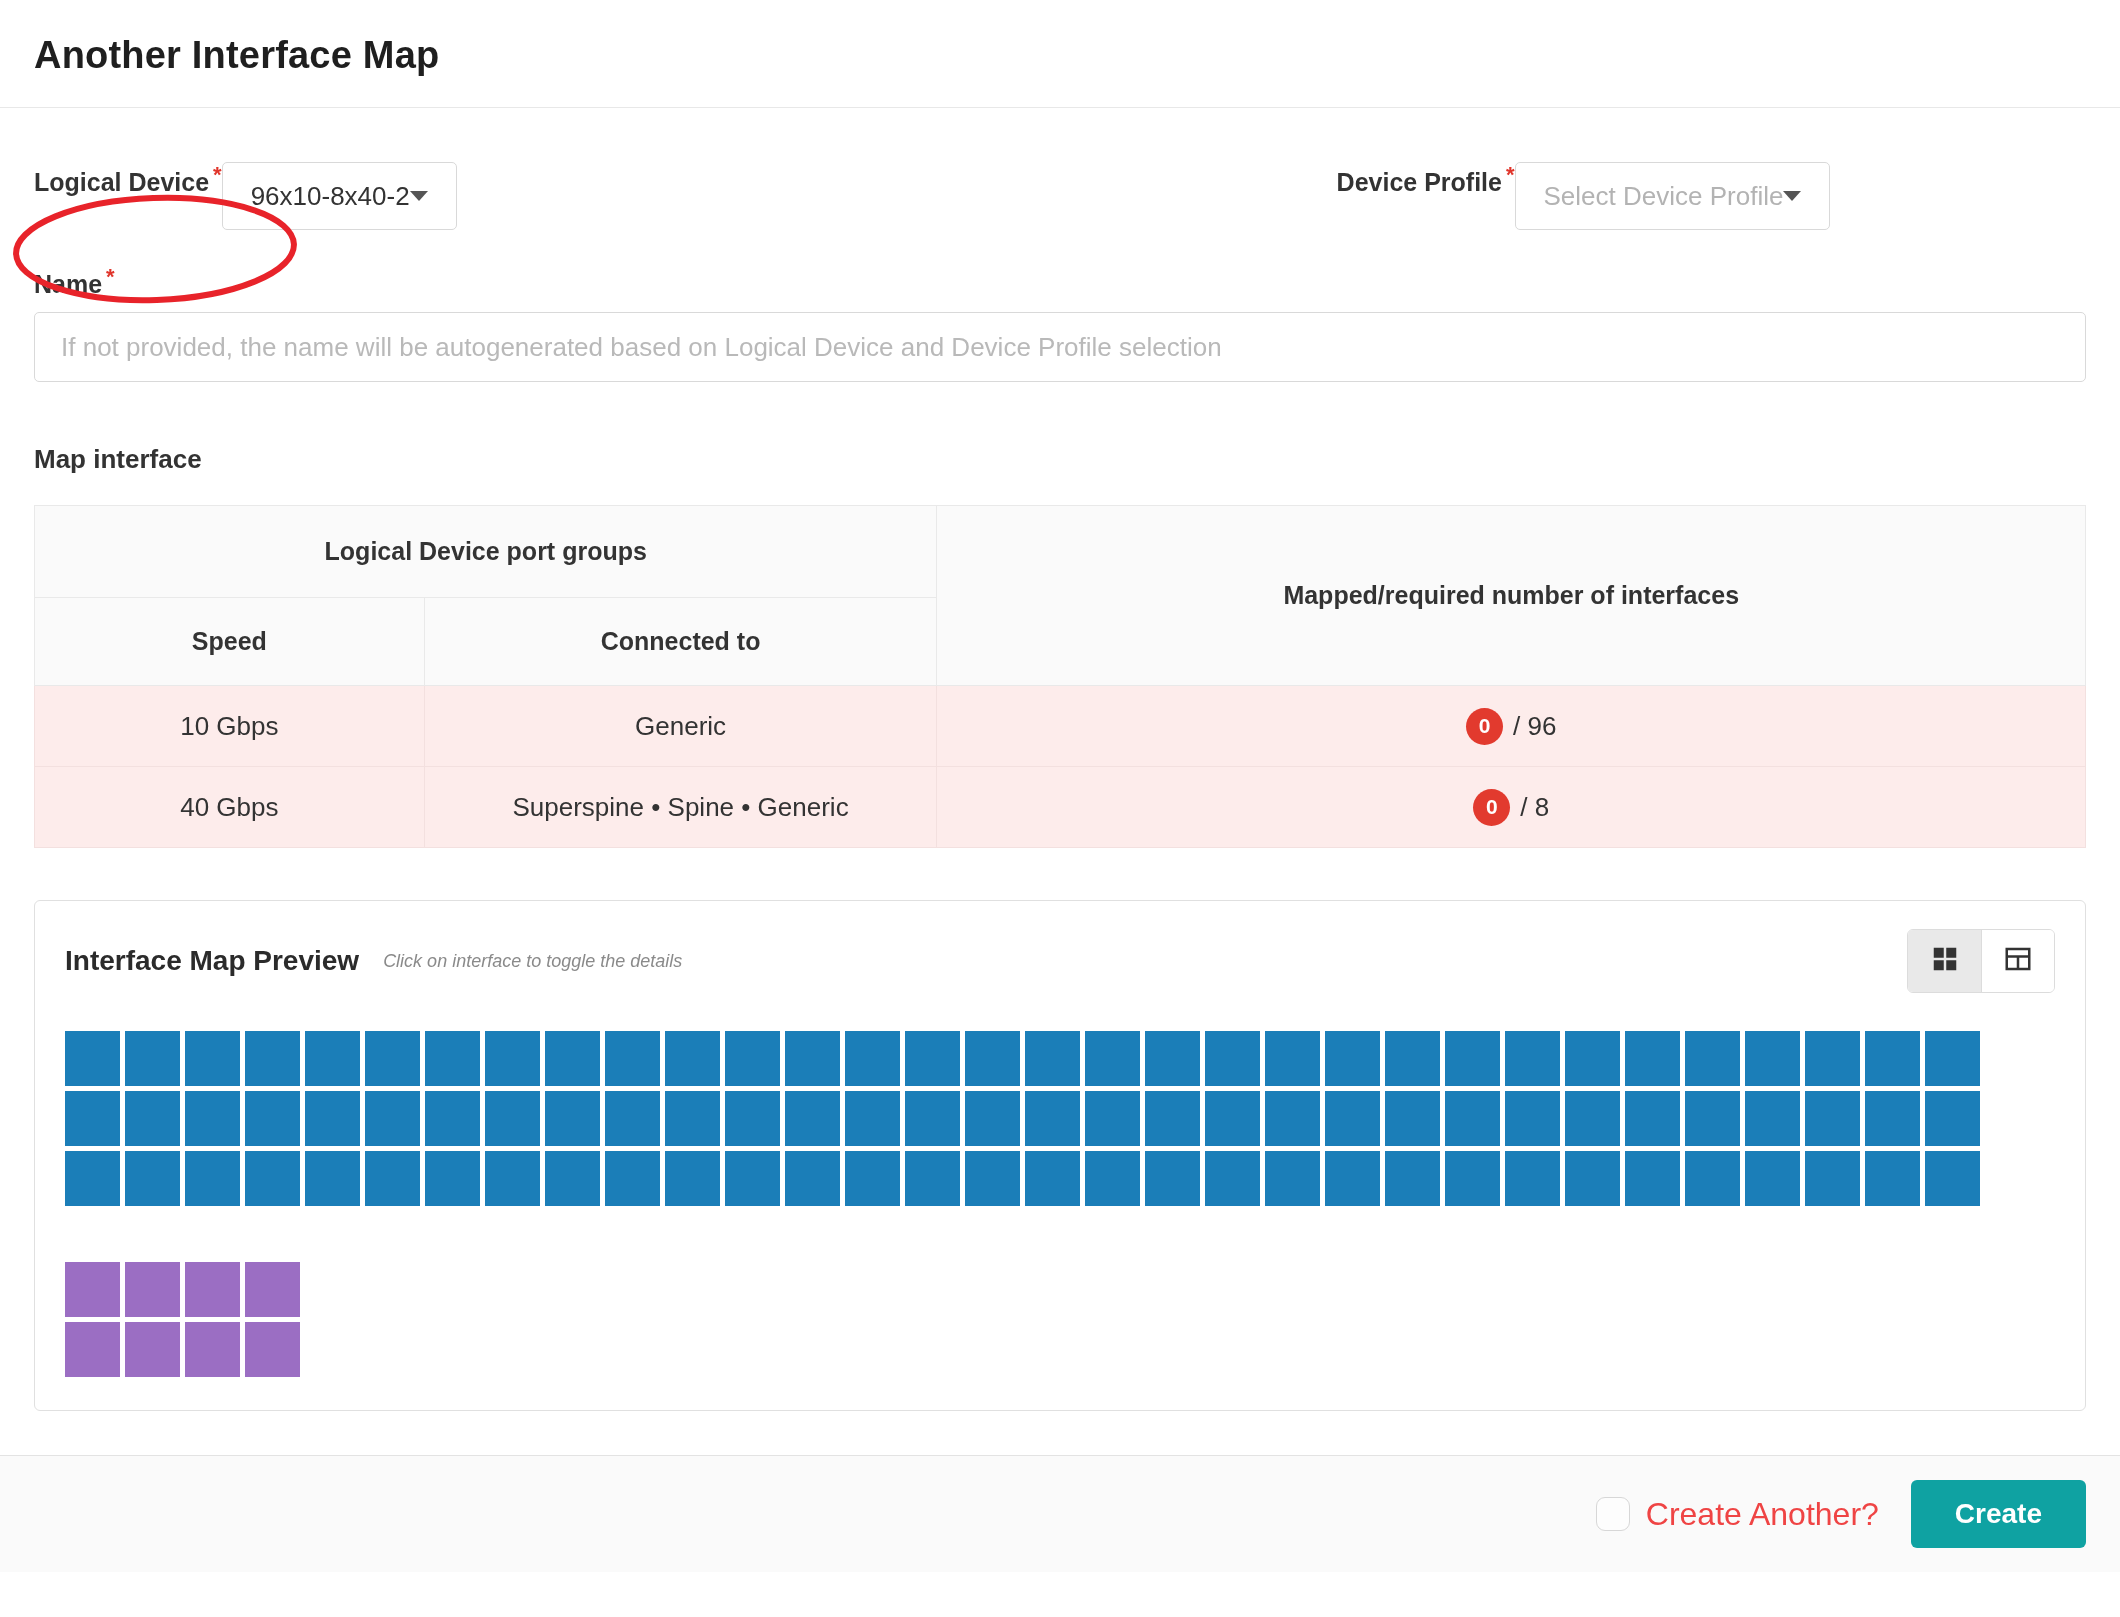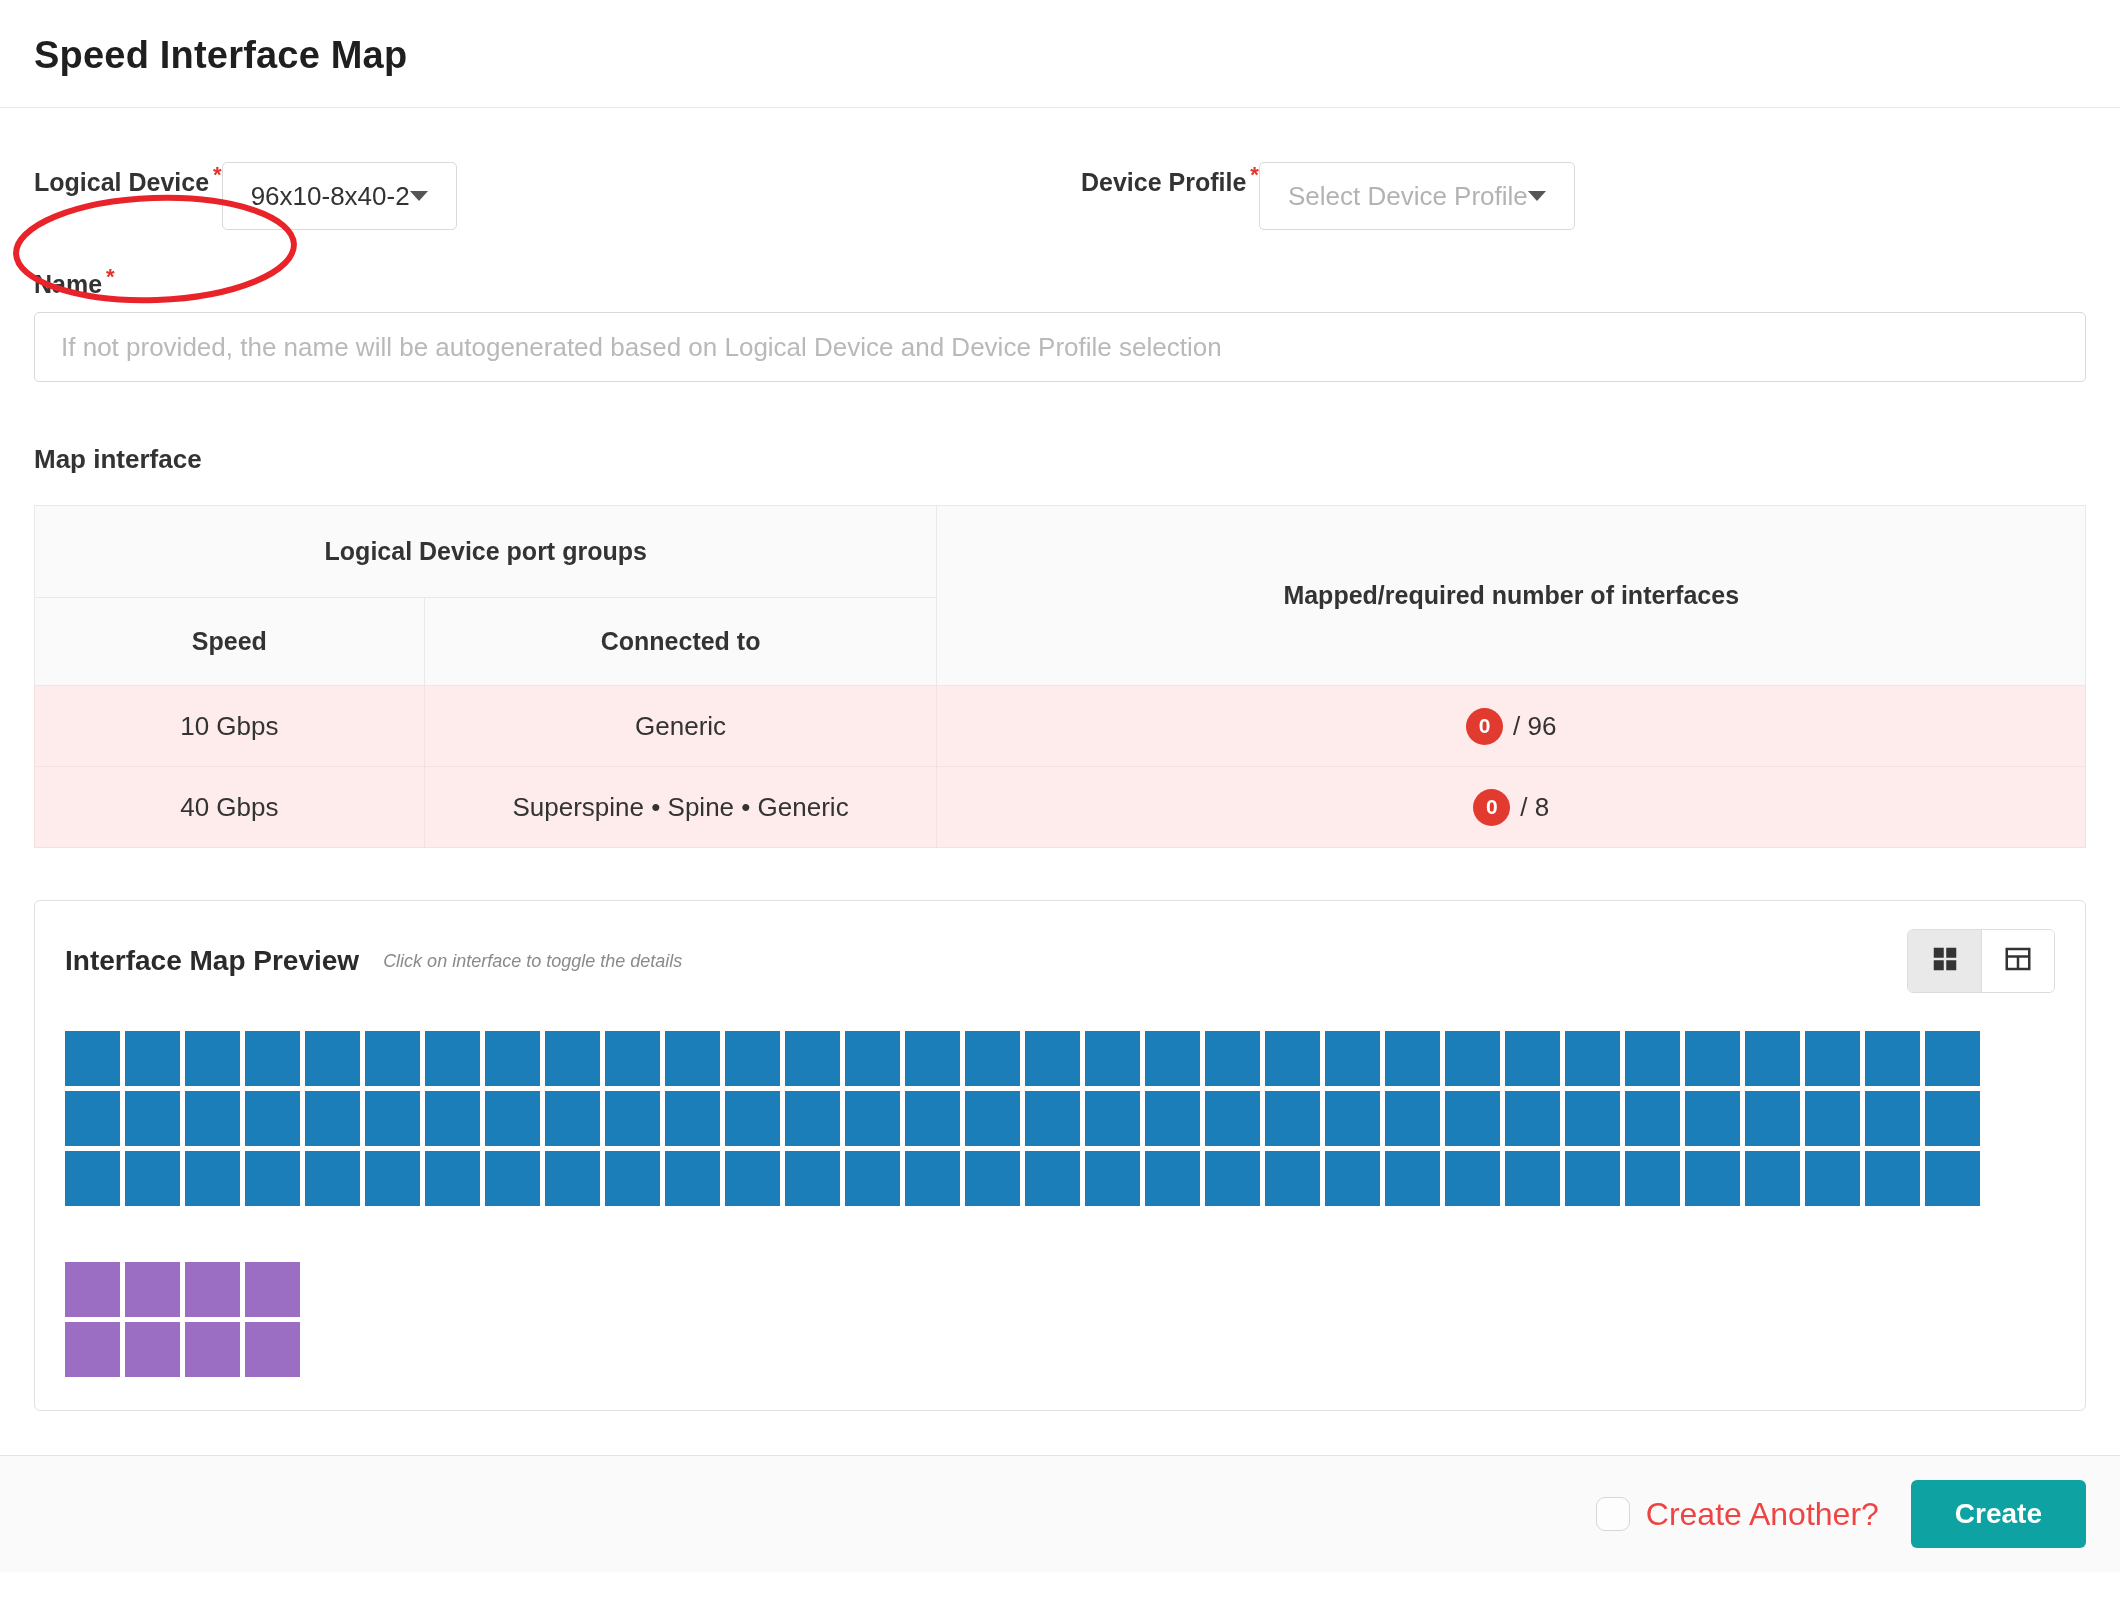--- a/index.html
+++ b/index.html
@@ -20,21 +20,21 @@
     font-size: 38px;
     font-weight: 700;
     color: #1f1f1f;
     letter-spacing: 0.2px;
   }
   
   .content { padding: 0 34px; }
   .form-row { display: flex; gap: 26px; margin-top: 54px; }
   .field { display: flex; flex-direction: row; }
   .field-left { width: 1021px; flex: 0 0 auto; }
-  .field-right { flex: 1; }
+  .field-right { flex: 1; justify-content: center; }
   .field-label {
     font-size: 25px;
     font-weight: 700;
     color: #333;
     margin-bottom: 13px;
   }
   .req-mark {
     color: var(--asterisk-red, #e0352b);
     font-size: 22px;
     vertical-align: super;
@@ -200,21 +200,21 @@
     left: 8px;
     top: 192px;
     pointer-events: none;
     z-index: 10;
   }
 </style>
 </head>
 <body>
 
 <div class="page-header">
-  <div class="page-title">Speed Interface Map</div>
+  <div class="page-title">Another Interface Map</div>
 </div>
 
 <div class="content">
 
   <div class="form-row">
     <div class="field field-left">
       <div class="field-label">
         <span>Logical Device</span><span class="req-mark">*</span>
       </div>
       <div class="select">

